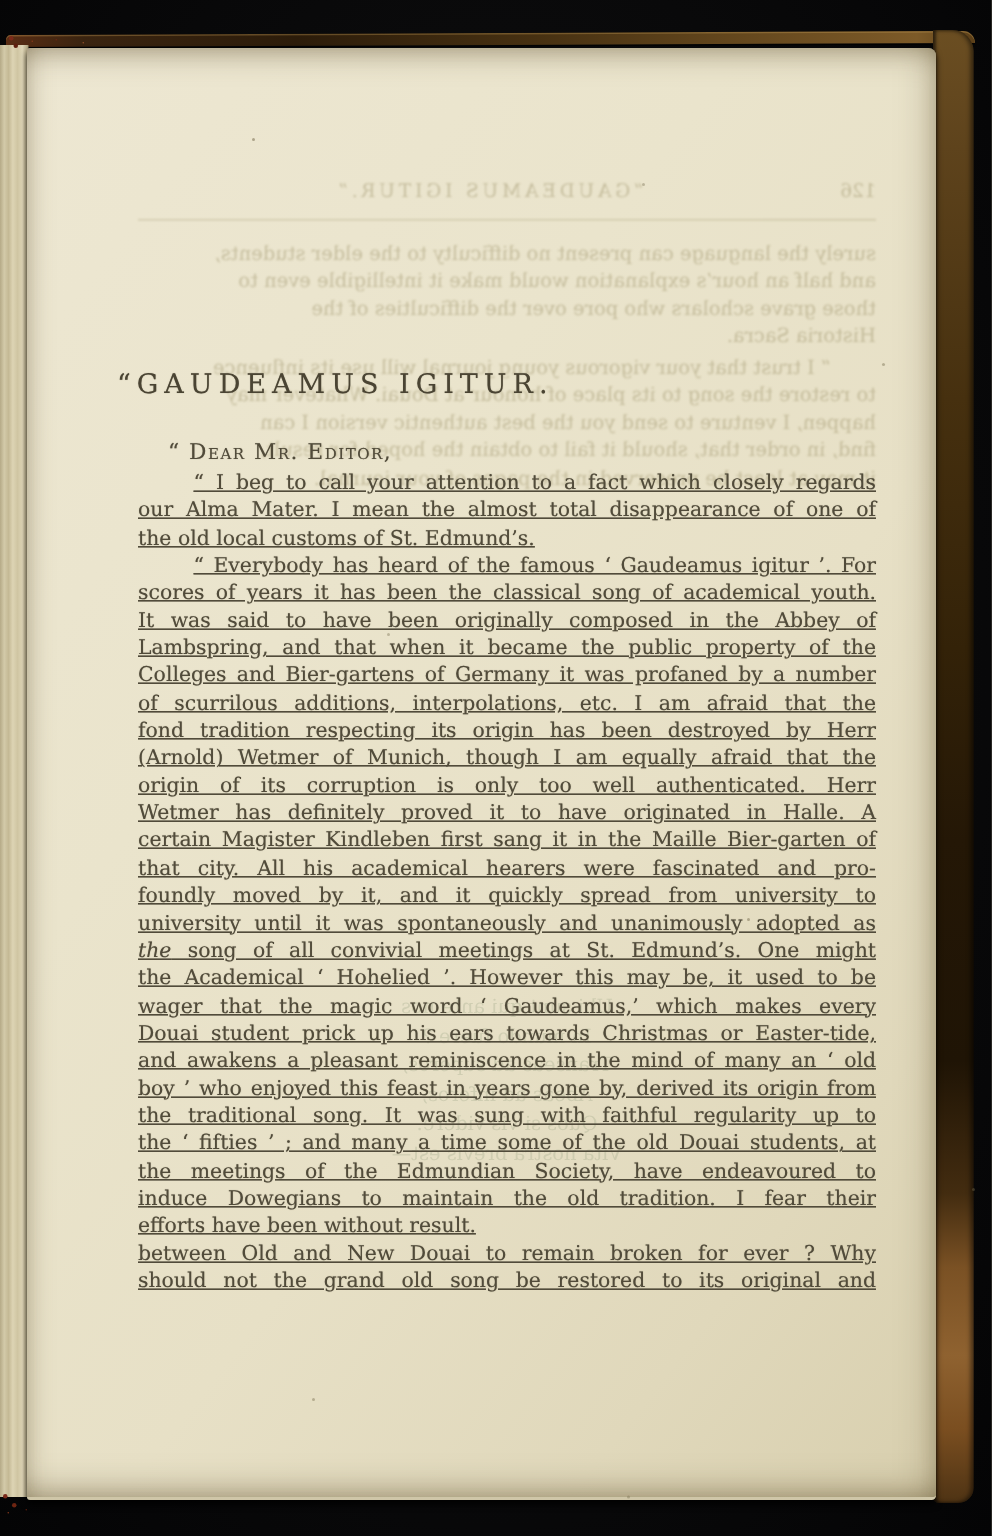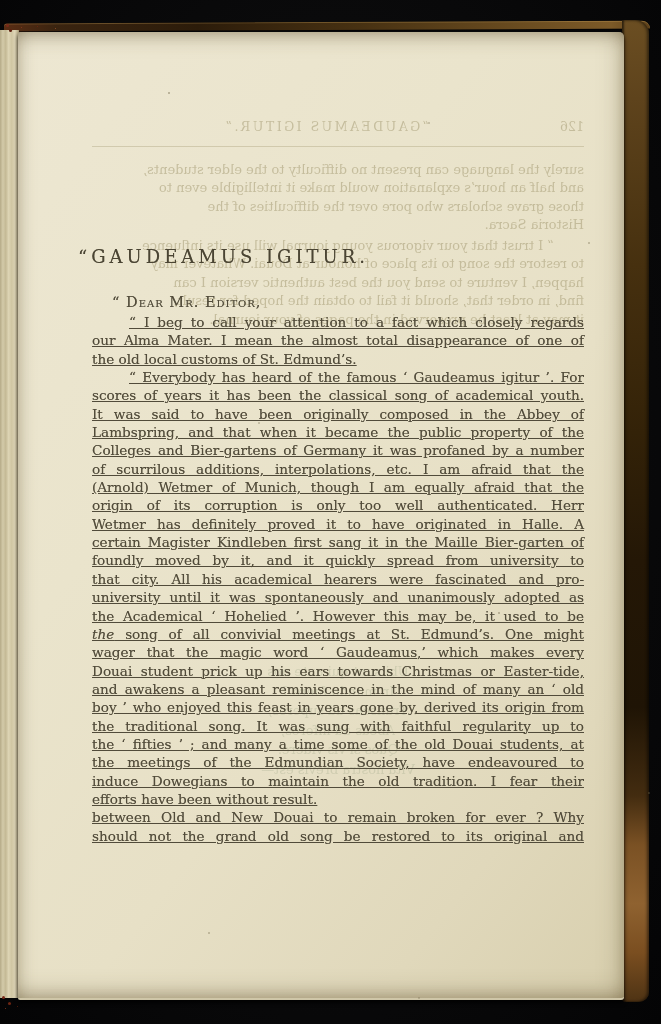--- a/index.html
+++ b/index.html
@@ -111,29 +111,30 @@
             <div class="line">our Alma Mater.  I mean the almost total disappearance of one of</div>
             <div class="line end">the old local customs of St. Edmund’s.</div>
           </div>
           <div>
             <div class="line first">“ Everybody has heard of the famous ‘ Gaudeamus igitur ’.  For</div>
             <div class="line">scores of years it has been the classical song of academical youth.</div>
             <div class="line">It was said to have been originally composed in the Abbey of</div>
             <div class="line">Lambspring, and that when it became the public property of the</div>
             <div class="line">Colleges and Bier-gartens of Germany it was profaned by a number</div>
             <div class="line">of scurrilous additions, interpolations, etc.  I am afraid that the</div>
+            <div class="line">fond tradition respecting its origin has been destroyed by Herr</div>
             <div class="line">(Arnold) Wetmer of Munich, though I am equally afraid that the</div>
             <div class="line">origin of its corruption is only too well authenticated.  Herr</div>
             <div class="line">Wetmer has definitely proved it to have originated in Halle.  A</div>
             <div class="line">certain Magister Kindleben first sang it in the Maille Bier-garten of</div>
+            <div class="line">that city.  All his academical hearers were fascinated and pro-</div>
             <div class="line">foundly moved by it, and it quickly spread from university to</div>
-            <div class="line">that city.  All his academical hearers were fascinated and pro-</div>
             <div class="line">university until it was spontaneously and unanimously adopted as</div>
+            <div class="line"><em>the</em><span> song of all convivial meetings at St. Edmund’s.  One might</span></div>
             <div class="line">the Academical ‘ Hohelied ’.  However this may be, it used to be</div>
-            <div class="line"><em>the</em><span> song of all convivial meetings at St. Edmund’s.  One might</span></div>
             <div class="line">wager that the magic word ‘ Gaudeamus,’ which makes every</div>
             <div class="line">Douai student prick up his ears towards Christmas or Easter-tide,</div>
             <div class="line">and awakens a pleasant reminiscence in the mind of many an ‘ old</div>
             <div class="line">boy ’ who enjoyed this feast in years gone by, derived its origin from</div>
             <div class="line">the traditional song.  It was sung with faithful regularity up to</div>
             <div class="line">the ‘ fifties ’ ; and many a time some of the old Douai students, at</div>
             <div class="line">the meetings of the Edmundian Society, have endeavoured to</div>
             <div class="line">induce Dowegians to maintain the old tradition.  I fear their</div>
             <div class="line end">efforts have been without result.</div>
           </div>

